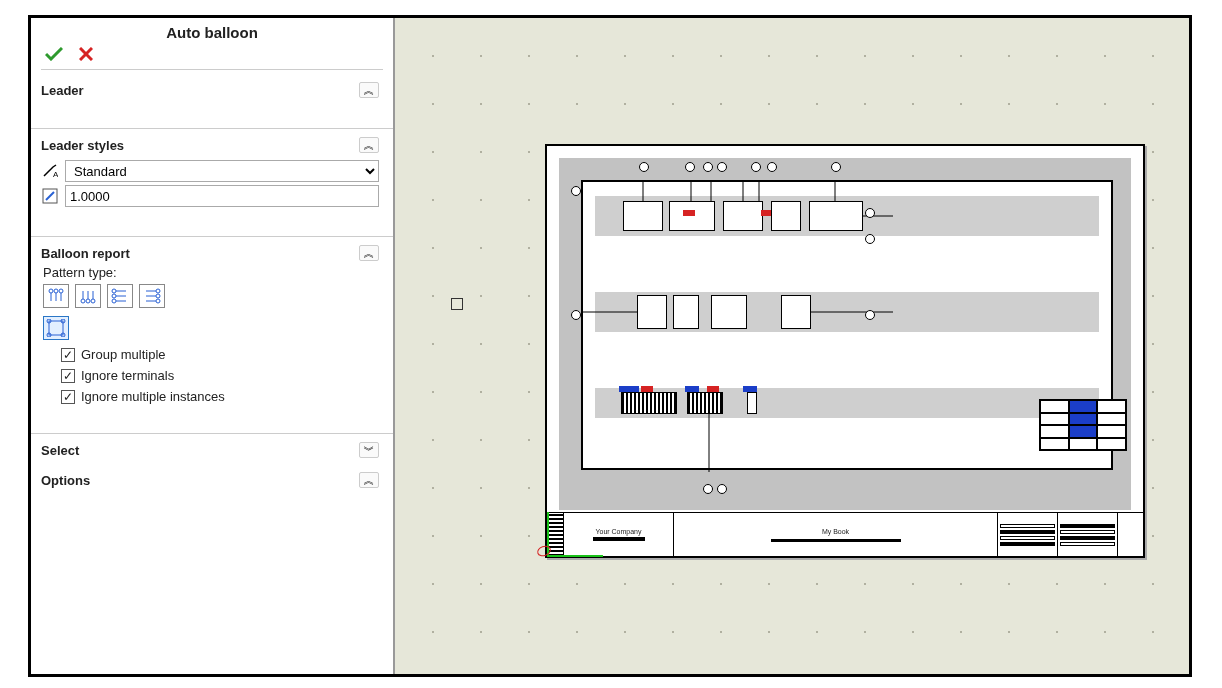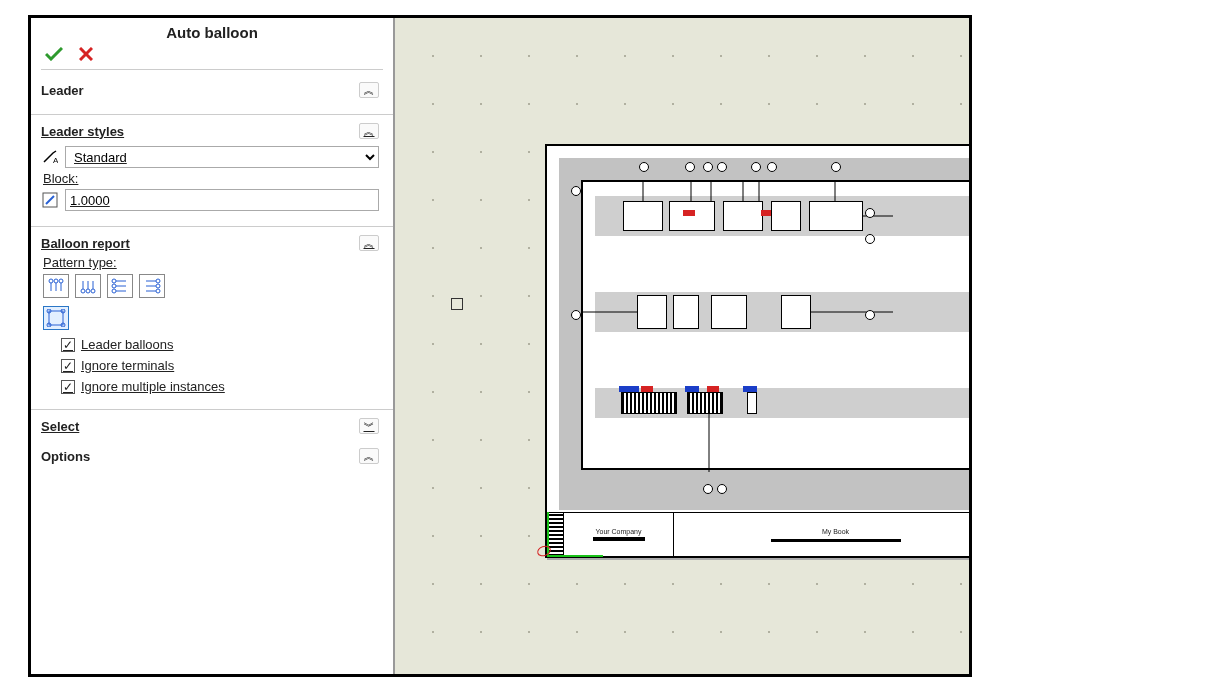--- a/index.html
+++ b/index.html
@@ -6,21 +6,21 @@
   html, body { margin:0; padding:0; }
   body {
     width:1222px; height:688px;
     font-family: "Segoe UI", Tahoma, sans-serif;
     font-size:13px;
     color:#222;
     background:#fff;
   }
   .frame {
     position:absolute; left:28px; top:15px;
-    width:944px; height:662px;
+    width:1164px; height:662px;
     border:3px solid #000;
     display:flex;
     background:#be185d;
   }
   
   .panel {
     width:364px;
     border-right:2px solid #999;
     background:#fff;
     display:flex; flex-direction:column;
@@ -183,21 +183,21 @@
     position:absolute;
     background:#19c219;
   }
   .origin-x { height:2px; width:56px; }
   .origin-y { width:2px; height:44px; }
   .origin-red {
     position:absolute; width:14px; height:10px;
     border:1.5px solid #d62323; border-radius:50%;
     transform:rotate(-20deg);
   }
-  .sep-top { border-top:1px solid #ccc; margin-top:6px; padding-top:4px;text-decoration:underline;}
+  .sep-top { border-top:1px solid #ccc; margin-top:20px; padding-top:4px;}
 </style>
 </head>
 <body>
 
 <div class="frame">
 
   <div class="panel">
     <div class="panel-title">Auto balloon</div>
     <div class="panel-actions">
       <span class="ok-icon">
@@ -230,21 +230,20 @@
         <span class="smallicon">
           <svg width="16" height="16">
               <path d="M2 13 L11 4 L14 2" stroke="#000" fill="none" stroke-width="1.5"></path>
               <text x="11" y="14" font-size="8">A</text>
             </svg>
         </span>
         <select class="full">
           <option>Standard</option>
         </select>
       </div>
-      <div class="label">Block:</div>
       <div class="row">
         <span class="smallicon">
           <svg width="16" height="16">
               <rect x="1" y="1" width="14" height="14" fill="none" stroke="#555"></rect>
               <line x1="4" y1="12" x2="12" y2="4" stroke="#2860d4" stroke-width="2"></line>
             </svg>
         </span>
         <input class="full" value="1.0000" style="">
       </div>
     </div>
@@ -304,21 +303,21 @@
               <circle cx="3" cy="2" r="2" fill="none" stroke="#2860d4"></circle>
               <circle cx="17" cy="2" r="2" fill="none" stroke="#2860d4"></circle>
               <circle cx="3" cy="16" r="2" fill="none" stroke="#2860d4"></circle>
               <circle cx="17" cy="16" r="2" fill="none" stroke="#2860d4"></circle>
             </svg>
         </span>
       </div>
 
       <div class="chk-row">
         <span class="chk checked"></span>
-        <span>Leader balloons</span>
+        <span>Group multiple</span>
       </div>
       <div class="chk-row">
         <span class="chk checked"></span>
         <span>Ignore terminals</span>
       </div>
       <div class="chk-row">
         <span class="chk checked"></span>
         <span>Ignore multiple instances</span>
       </div>
     </div>

